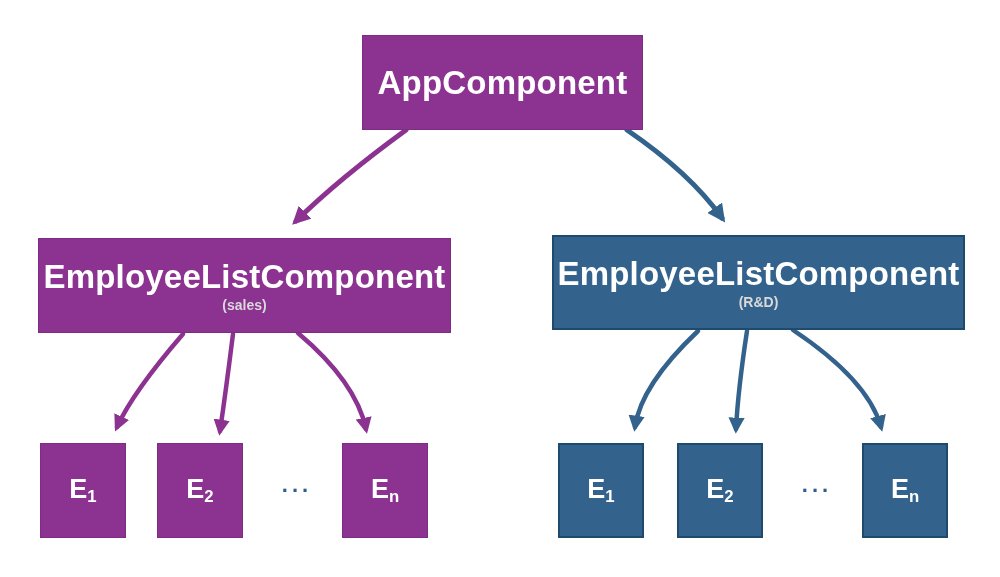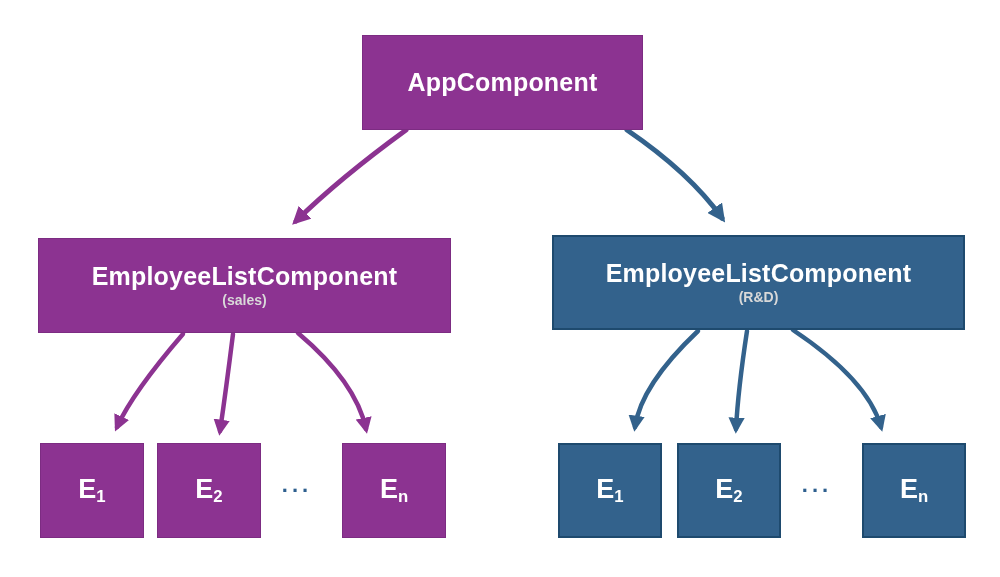--- a/index.html
+++ b/index.html
@@ -20,34 +20,34 @@
     overflow:hidden;
   }
   .node{
     position:absolute;display:flex;flex-direction:column;
     align-items:center;justify-content:center;box-sizing:border-box;
     text-align:center;
   }
   .node.purple{background:var(--purple);border:1px solid var(--purple-border);}
   .node.blue{background:var(--blue);border:2px solid var(--blue-border);}
   .node .title{
-    color:var(--title-text);font-weight:bold;font-size:25px;line-height:1.15;
+    color:var(--title-text);font-weight:bold;font-size:33px;line-height:1.15;
     letter-spacing:.2px;
   }
   .node .subtitle{
     color:var(--subtitle);font-weight:bold;font-size:14px;line-height:1.1;
     margin-top:2px;
   }
   
   .node.app{left:362px;top:35px;width:281px;height:95px;}
   
   .node.list-sales{left:38px;top:238px;width:413px;height:95px;}
   .node.list-rnd{left:552px;top:235px;width:413px;height:95px;}
   
-  .enode{width:104px;height:95px;top:443px;}
+  .enode{width:86px;height:95px;top:443px;}
   .enode .elabel{color:var(--title-text);font-weight:bold;font-size:27px;line-height:1;}
   .enode .elabel sub{font-size:0.62em;vertical-align:-0.25em;}
   .e-s1{left:40px;}  .e-s2{left:157px;} .e-sn{left:342px;}
   .e-r1{left:558px;} .e-r2{left:677px;} .e-rn{left:862px;}
   
   .dots{
     position:absolute;top:474px;width:50px;text-align:center;
     color:var(--ellipsis);font-weight:bold;font-size:22px;letter-spacing:4px;
     line-height:1;
   }

